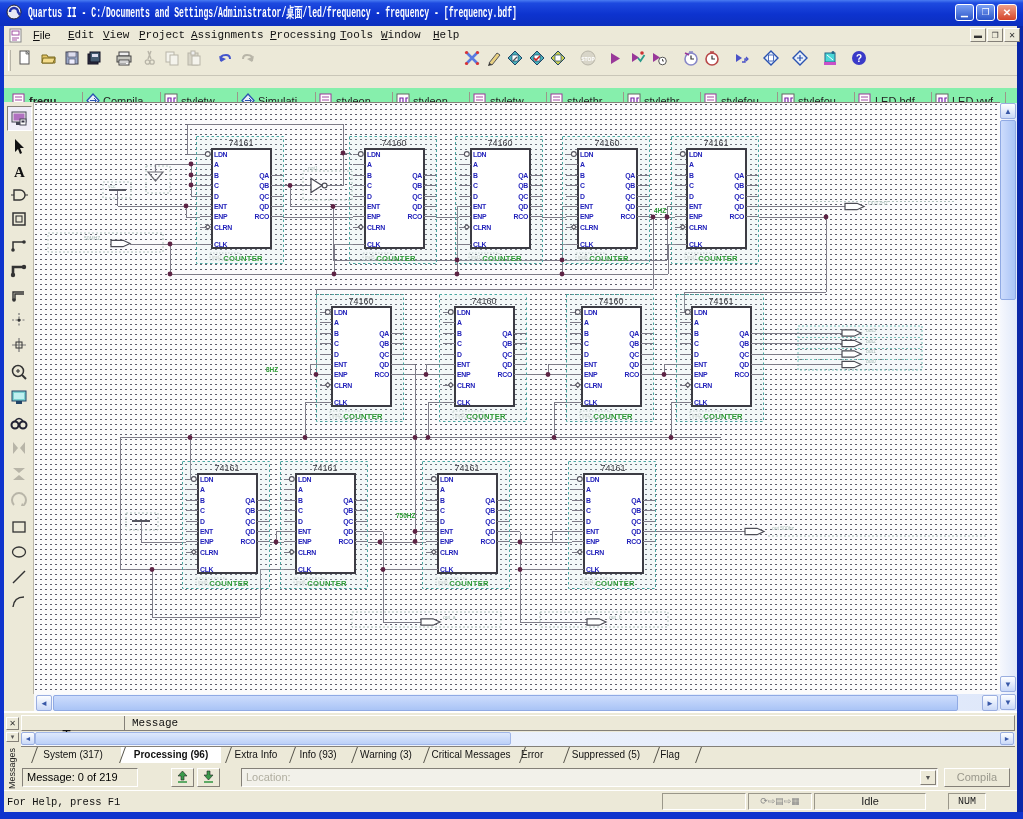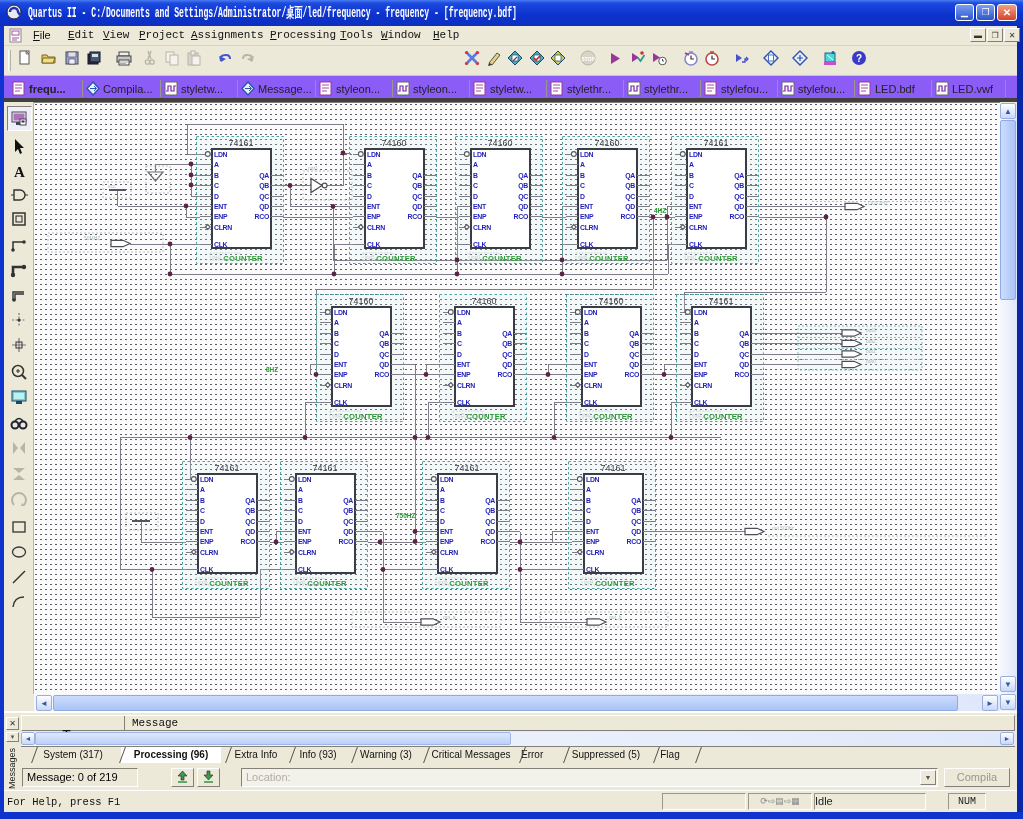--- a/index.html
+++ b/index.html
@@ -178,21 +178,21 @@
     <div class="sep" style="left:752px"></div>
     <div class="sep" style="left:781px"></div>
     <div class="sep" style="left:811px"></div>
     <div class="sep" style="left:841px"></div>
     <div class="sep" style="left:870px"></div>
 <div class="abs sunken" style="left:259px;top:49px;width:188px;height:22px;background:#fff">
       <div style="position:absolute;left:4px;top:3px;font-size:12px">frequency</div>
       <div class="abs bevel" style="right:1px;top:1px;width:17px;height:18px;background:#ece9d8;text-align:center;font-size:8px;line-height:17px;color:#333">▼</div>
     </div>
 </div>
-<div class="abs" style="left:4px;top:76px;width:1013px;height:26px;background:#8b5cf6;border-bottom:4px solid #404040">
+<div class="abs" style="left:4px;top:88px;width:1013px;height:26px;background:#86efac;border-bottom:4px solid #404040">
 <svg class="abs" style="left:8px;top:5px" width="14" height="15">
       <rect x="1" y="1" width="11" height="13" fill="#fff" stroke="#993899"></rect>
       <path d="M3,4 h7 M3,7 h7 M3,10 h5" stroke="#993899" stroke-width="0.9"></path>
     </svg>
     <div class="abs" style="left:25px;top:7px;font-size:11px;font-weight:bold;color:#222;white-space:nowrap">frequ...</div>
     <div class="abs" style="left:78px;top:4px;width:1px;height:17px;background:#9a978a"></div>
     <svg class="abs" style="left:82px;top:5px" width="14" height="15">
       <path d="M7,1 L13,7.5 L7,14 L1,7.5 Z" fill="#e8f0fa" stroke="#2a52b0" stroke-width="1.3"></path>
       <path d="M4,7.5 h6 M8,5 l2.5,2.5 L8,10" stroke="#2a52b0" fill="none"></path>
     </svg>
@@ -201,21 +201,21 @@
     <svg class="abs" style="left:160px;top:5px" width="14" height="15">
       <rect x="1" y="1" width="12" height="13" fill="#fff" stroke="#666"></rect>
       <path d="M2,10 h2 v-5 h3 v5 h3 v-5 h2" stroke="#7722aa" stroke-width="1.2" fill="none"></path>
     </svg>
     <div class="abs" style="left:177px;top:7px;font-size:11px;color:#222;white-space:nowrap">styletw...</div>
     <div class="abs" style="left:233px;top:4px;width:1px;height:17px;background:#9a978a"></div>
     <svg class="abs" style="left:237px;top:5px" width="14" height="15">
       <path d="M7,1 L13,7.5 L7,14 L1,7.5 Z" fill="#e8f0fa" stroke="#2a52b0" stroke-width="1.3"></path>
       <path d="M4,7.5 h6 M8,5 l2.5,2.5 L8,10" stroke="#2a52b0" fill="none"></path>
     </svg>
-    <div class="abs" style="left:254px;top:7px;font-size:11px;color:#222;white-space:nowrap">Message...</div>
+    <div class="abs" style="left:254px;top:7px;font-size:11px;color:#222;white-space:nowrap">Simulati...</div>
     <div class="abs" style="left:311px;top:4px;width:1px;height:17px;background:#9a978a"></div>
     <svg class="abs" style="left:315px;top:5px" width="14" height="15">
       <rect x="1" y="1" width="11" height="13" fill="#fff" stroke="#993899"></rect>
       <path d="M3,4 h7 M3,7 h7 M3,10 h5" stroke="#993899" stroke-width="0.9"></path>
     </svg>
     <div class="abs" style="left:332px;top:7px;font-size:11px;color:#222;white-space:nowrap">styleon...</div>
     <div class="abs" style="left:388px;top:4px;width:1px;height:17px;background:#9a978a"></div>
     <svg class="abs" style="left:392px;top:5px" width="14" height="15">
       <rect x="1" y="1" width="12" height="13" fill="#fff" stroke="#666"></rect>
       <path d="M2,10 h2 v-5 h3 v5 h3 v-5 h2" stroke="#7722aa" stroke-width="1.2" fill="none"></path>
@@ -1095,13 +1095,13 @@
 <div class="abs sunken" style="left:220px;top:2px;width:697px;height:19px;background:#f2f1ea;font-size:11px;color:#b0aea0;padding:2px 0 0 4px">Location:
 <div class="abs bevel" style="right:1px;top:1px;width:16px;height:15px;background:#ece9d8;text-align:center;font-size:7px;line-height:14px;color:#555">▼</div></div>
 <div class="abs bevel" style="left:923px;top:2px;width:66px;height:19px;background:#ece9d8;font-size:11px;color:#9a988c;text-align:center;line-height:17px">Compila</div>
 </div>
 </div>
 <div class="abs" style="left:4px;top:790px;width:1013px;height:22px;background:#ece9d8;border-top:1px solid #fff">
 <div class="abs" style="left:3px;top:5px;font-size:10.5px;font-family:'Liberation Mono',monospace;color:#111">For Help, press F1</div>
 </div>
 <div class="statbox" style="left:662px;width:84px"></div>
 <div class="statbox" style="left:748px;width:64px;font-size:9px;color:#888;text-align:center;line-height:15px">⟳⇨▤⇨▦</div>
-<div class="statbox" style="left:814px;width:112px;font-size:11px;color:#222;text-align:left;line-height:15px">Idle</div>
+<div class="statbox" style="left:814px;width:112px;font-size:11px;color:#222;text-align:center;line-height:15px">Idle</div>
 <div class="statbox" style="left:948px;width:38px;font-size:10px;font-family:'Liberation Mono',monospace;color:#222;text-align:center;line-height:15px">NUM</div>
 </body></html>

